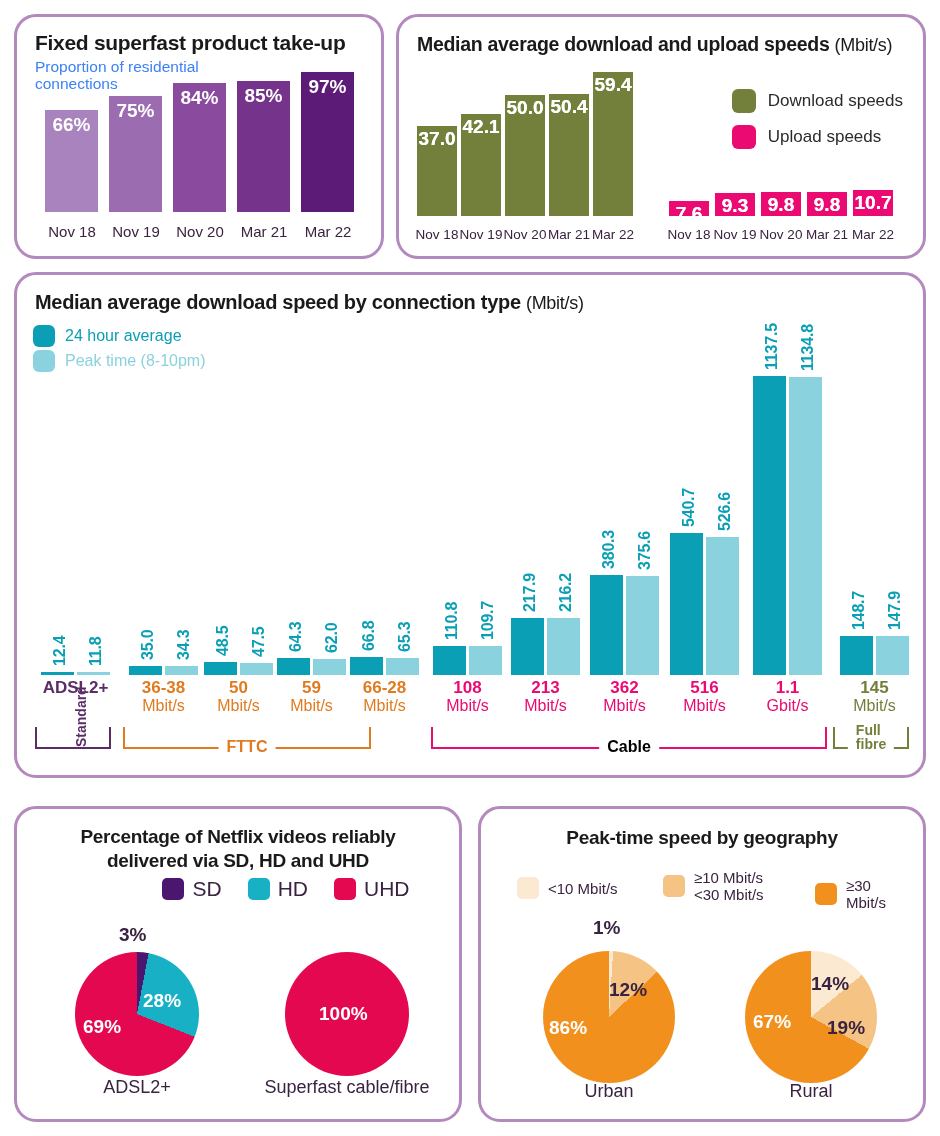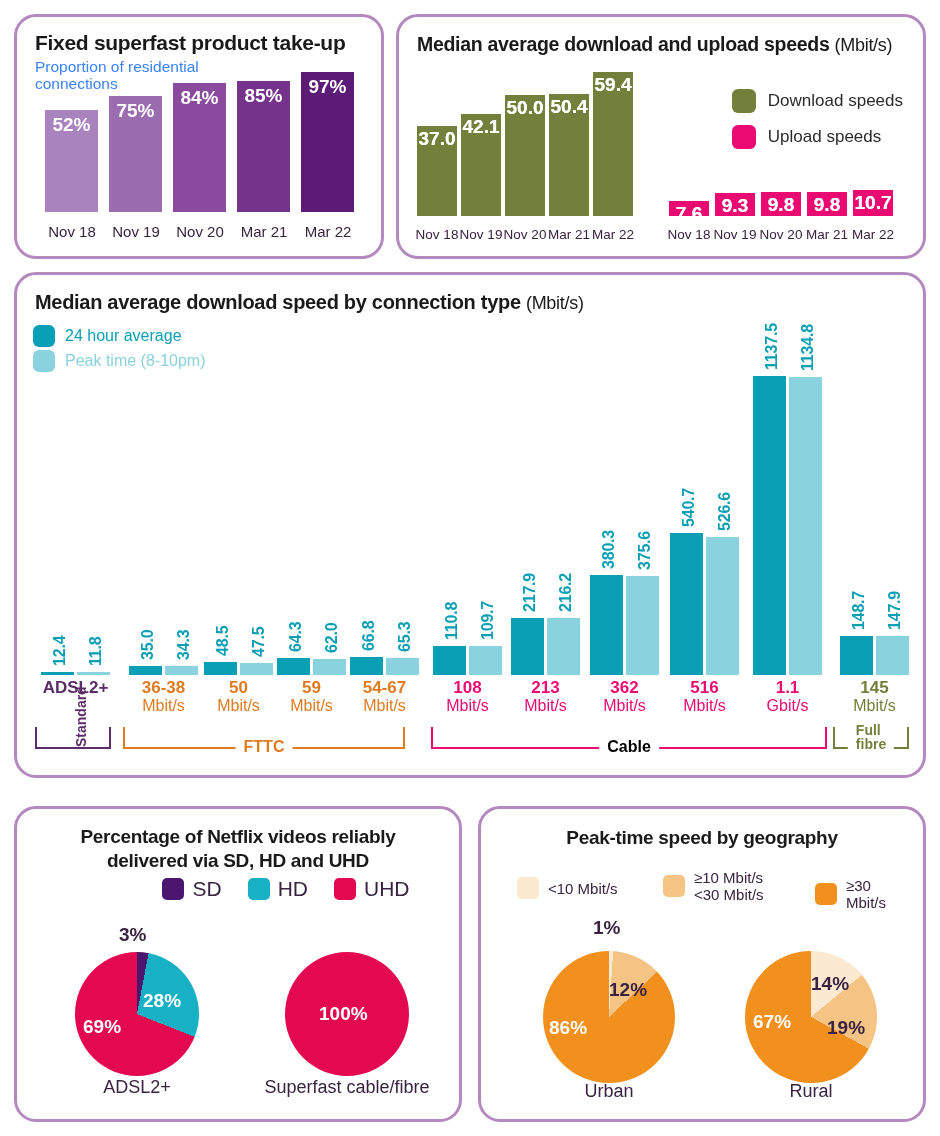--- a/index.html
+++ b/index.html
@@ -156,21 +156,21 @@
 </style>
 </head>
 <body>
 
 <div class="panel" id="panel-takeup">
   <div class="p1-title">Fixed superfast product take-up</div>
   <div class="p1-sub">Proportion of residential connections</div>
   <div class="p1-plot" id="p1-plot">
       <div class="p1-bar-slot" style="left: 0px;">
         <div class="p1-bar" style="height: 102px; background: rgb(169, 131, 189);">
-          <div class="p1-val">52%</div>
+          <div class="p1-val">66%</div>
         </div>
       </div>
       <div class="p1-bar-slot" style="left: 64px;">
         <div class="p1-bar" style="height: 116px; background: rgb(156, 108, 176);">
           <div class="p1-val">75%</div>
         </div>
       </div>
       <div class="p1-bar-slot" style="left: 128px;">
         <div class="p1-bar" style="height: 129px; background: rgb(138, 75, 158);">
           <div class="p1-val">84%</div>
@@ -400,38 +400,38 @@
           <div class="cbar" style="height: 39px; background: rgb(138, 210, 221);"></div>
           <div class="cval" style="bottom: 39px;">147.9</div>
         </div>
       </div>
     </div>
   <div class="brackets" id="conn-brackets">
       <div class="bracket" style="left: 8px; width: 76px; color: rgb(91, 44, 104);">
         <div class="arm"></div>
       </div>
       <div class="vert-label" style="left: 62px; bottom: 12px; color: rgb(91, 44, 104);">Standard</div>
-      <div class="bracket" style="left: 96px; width: 282px; color: rgb(224, 123, 32);">
+      <div class="bracket" style="left: 96px; width: 248px; color: rgb(224, 123, 32);">
         <div class="arm"></div>
         <div class="btxt" style="color: rgb(224, 123, 32);">FTTC</div>
       </div>
       <div class="bracket" style="left: 404px; width: 396px; color: rgb(234, 10, 114);">
         <div class="arm"></div>
         <div class="btxt" style="color: #000000;">Cable</div>
       </div>
       <div class="bracket" style="left: 806px; width: 76px; color: rgb(115, 128, 60);">
         <div class="arm"></div>
         <div class="btxt" style="color: rgb(115, 128, 60); font-size: 14px; line-height: 14px; bottom: -2px;">Full<br>fibre</div>
       </div>
     </div>
 <div class="clabel" style="left: 15.5px; top: 404px; color: rgb(91, 44, 104);"><b>ADSL2+</b></div>
     <div class="clabel" style="left: 103.5px; top: 404px; color: rgb(224, 123, 32);"><b>36-38</b><div>Mbit/s</div></div>
     <div class="clabel" style="left: 178.5px; top: 404px; color: rgb(224, 123, 32);"><b>50</b><div>Mbit/s</div></div>
     <div class="clabel" style="left: 251.5px; top: 404px; color: rgb(224, 123, 32);"><b>59</b><div>Mbit/s</div></div>
-    <div class="clabel" style="left: 324.5px; top: 404px; color: rgb(224, 123, 32);"><b>54-67</b><div>Mbit/s</div></div>
+    <div class="clabel" style="left: 324.5px; top: 404px; color: rgb(224, 123, 32);"><b>66-28</b><div>Mbit/s</div></div>
     <div class="clabel" style="left: 407.5px; top: 404px; color: rgb(234, 10, 114);"><b>108</b><div>Mbit/s</div></div>
     <div class="clabel" style="left: 485.5px; top: 404px; color: rgb(234, 10, 114);"><b>213</b><div>Mbit/s</div></div>
     <div class="clabel" style="left: 564.5px; top: 404px; color: rgb(234, 10, 114);"><b>362</b><div>Mbit/s</div></div>
     <div class="clabel" style="left: 644.5px; top: 404px; color: rgb(234, 10, 114);"><b>516</b><div>Mbit/s</div></div>
     <div class="clabel" style="left: 727.5px; top: 404px; color: rgb(234, 10, 114);"><b>1.1</b><div>Gbit/s</div></div>
     <div class="clabel" style="left: 814.5px; top: 404px; color: rgb(115, 128, 60);"><b>145</b><div>Mbit/s</div></div>
   </div>
 
 <div class="panel" id="panel-netflix">
   <div class="p4-title">

